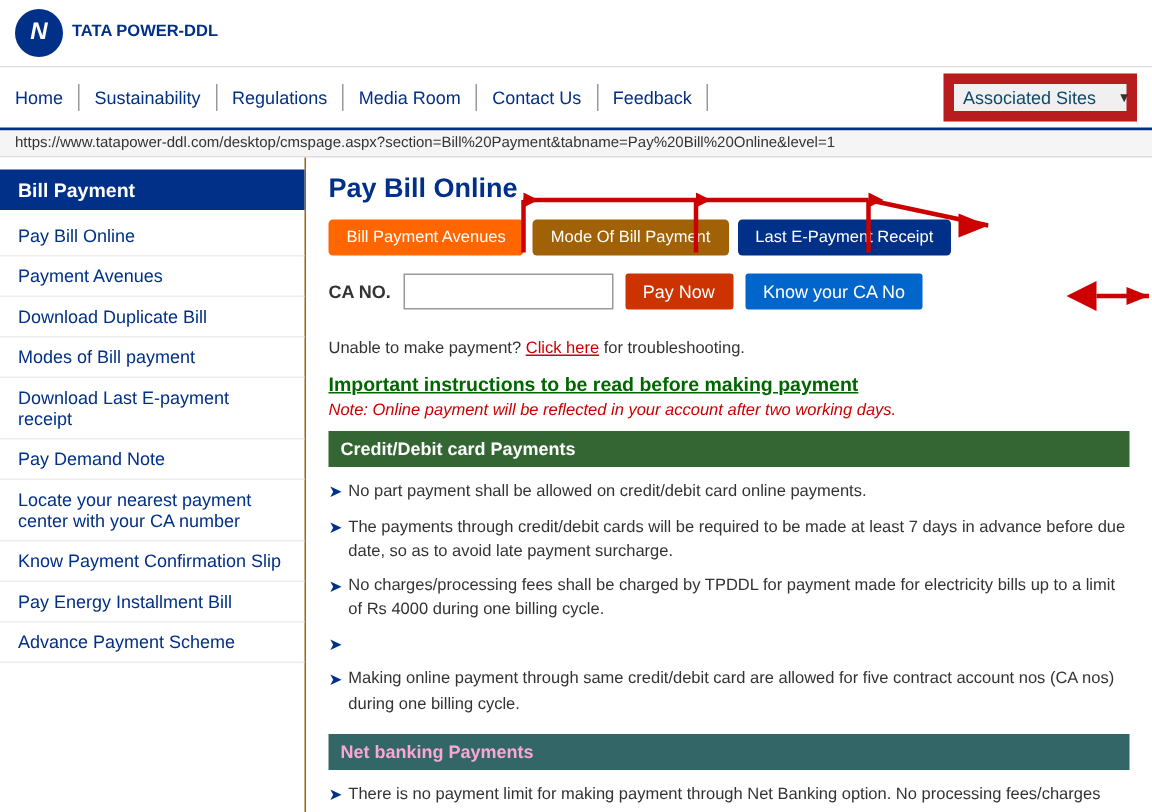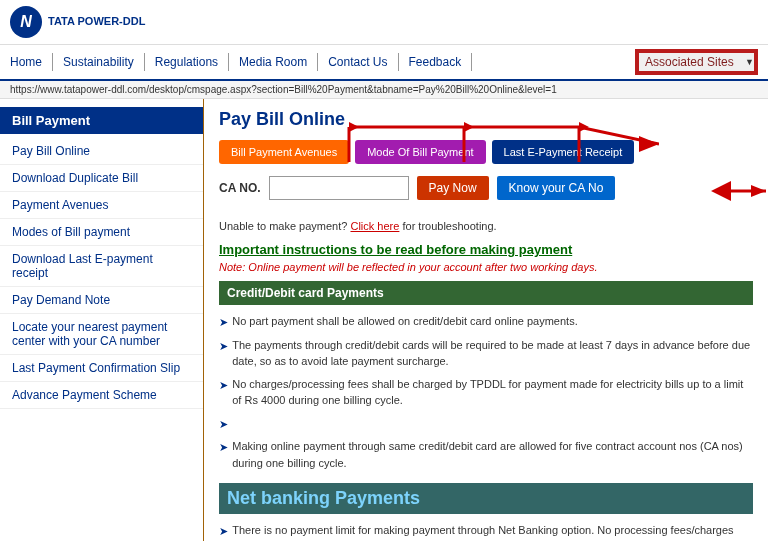--- a/index.html
+++ b/index.html
@@ -12,21 +12,21 @@
     .logo-n { color: #fff; font-weight: bold; font-size: 16px; font-style: italic; }
     .tata-text { font-size: 11px; font-weight: bold; color: #003087; line-height: 1.2; }
     .power-text { font-size: 13px; color: #666; display: flex; align-items: center; gap: 4px; }
 
     
     .nav { background: #fff; padding: 4px 10px; display: flex; align-items: center; gap: 0; border-bottom: 2px solid #003087; }
     .nav a { font-size: 12px; color: #003087; text-decoration: none; padding: 2px 10px; border-right: 1px solid #999; }
     .nav a:last-child { border-right: none; }
     .nav a:first-child { padding-left: 0; }
     .nav-right { margin-left: auto; }
-    .associated-select { padding: 2px 20px 2px 6px; font-size: 12px; border: 4px solid #b91c1c; background: #f0f0f0; color: #7f1d1d; appearance: none; -webkit-appearance: none; cursor: pointer; }
+    .associated-select { padding: 2px 20px 2px 6px; font-size: 12px; border: 7px solid #b91c1c; background: #f0f0f0; color: #0c4a6e; appearance: none; -webkit-appearance: none; cursor: pointer; }
     .select-wrapper { position: relative; display: inline-block; }
     .select-wrapper::after { content: '▼'; position: absolute; right: 4px; top: 50%; transform: translateY(-50%); font-size: 9px; color: #333; pointer-events: none; }
 
     
     .url-bar { background: #f5f5f5; padding: 3px 10px; font-size: 10px; color: #333; border-bottom: 1px solid #ddd; overflow: hidden; text-overflow: ellipsis; white-space: nowrap; }
 
     
     .main { display: flex; height: calc(541px - 95px); }
 
     
@@ -34,39 +34,39 @@
     .sidebar-title { background: #003087; color: #fff; font-size: 13px; font-weight: bold; padding: 6px 12px; margin-bottom: 4px; }
     .sidebar-item { padding: 6px 12px; font-size: 12px; color: #003087; cursor: pointer; border-bottom: 1px solid #eee; }
 
     
     .content { flex: 1; padding: 10px 15px; overflow-y: auto; position: relative; }
     .content-title { font-size: 18px; color: #003087; font-weight: bold; margin-bottom: 10px; }
 
     
     .top-buttons { display: flex; gap: 6px; margin-bottom: 12px; }
     .btn-orange { background: #ff6600; color: #fff; border: none; padding: 6px 12px; font-size: 11px; cursor: pointer; border-radius: 3px; }
-    .btn-green { background: #a21caf; color: #fff; border: none; padding: 6px 12px; font-size: 11px; cursor: pointer; border-radius: 3px; }
+    .btn-green { background: #a16207; color: #fff; border: none; padding: 6px 12px; font-size: 11px; cursor: pointer; border-radius: 3px; }
     .btn-blue { background: #003087; color: #fff; border: none; padding: 6px 12px; font-size: 11px; cursor: pointer; border-radius: 3px; }
 
     
     .ca-row { display: flex; align-items: center; gap: 8px; margin-bottom: 6px; }
     .ca-label { font-size: 12px; color: #333; font-weight: bold; }
     .ca-input { border: 1px solid #999; padding: 4px 6px; font-size: 12px; width: 140px; }
     .btn-paynow { background: #cc3300; color: #fff; border: none; padding: 5px 12px; font-size: 12px; cursor: pointer; border-radius: 2px; }
     .btn-knowca { background: #0066cc; color: #ffffff; border: none; padding: 5px 12px; font-size: 12px; cursor: pointer; border-radius: 2px; }
     .trouble-text { font-size: 11px; color: #333; margin-bottom: 10px; }
     .trouble-link { color: #cc0000; text-decoration: underline; cursor: pointer; }
 
     
     .instructions-title { color: #006600; font-size: 13px; font-weight: bold; margin-bottom: 4px; text-decoration: underline; }
     .note-text { color: #cc0000; font-size: 11px; margin-bottom: 8px; font-style: italic; }
 
     
     .section-header { background: #336633; color: #fff; padding: 5px 8px; font-size: 12px; font-weight: bold; margin-bottom: 6px; }
-    .section-header-alt { background: #336666; color: #7dd3fc; padding: 5px 8px; font-size: 18px; font-weight: bold; margin-bottom: 6px; margin-top: 8px; }
+    .section-header-alt { background: #336666; color: #f9a8d4; padding: 5px 8px; font-size: 12px; font-weight: bold; margin-bottom: 6px; margin-top: 8px; }
 
     
     .bullet-item { padding: 2px 0 4px 0; font-size: 11px; color: #333; line-height: 1.5; display: flex; gap: 4px; }
     .bullet-arrow { color: #003087; font-size: 11px; flex-shrink: 0; margin-top: 1px; }
   </style>
 </head>
 <body>
 
 <div class="header">
   <div class="logo-area">
@@ -97,27 +97,28 @@
 
 <div class="url-bar">
   <span>https://www.tatapower-ddl.com/desktop/cmspage.aspx?section=Bill%20Payment&amp;tabname=Pay%20Bill%20Online&amp;level=1</span>
 </div>
 
 <div class="main">
 
   <div class="sidebar">
     <div class="sidebar-title">Bill Payment</div>
     <div class="sidebar-item">Pay Bill Online</div>
+    <div class="sidebar-item">Payment Avenues</div>
     <div class="sidebar-item">Download Duplicate Bill</div>
-    <div class="sidebar-item">Payment Avenues</div>
     <div class="sidebar-item">Modes of Bill payment</div>
     <div class="sidebar-item">Download Last E-payment receipt</div>
     <div class="sidebar-item">Pay Demand Note</div>
     <div class="sidebar-item">Locate your nearest payment center with your CA number</div>
-    <div class="sidebar-item">Last Payment Confirmation Slip</div>
+    <div class="sidebar-item">Know Payment Confirmation Slip</div>
+    <div class="sidebar-item">Pay Energy Installment Bill</div>
     <div class="sidebar-item">Advance Payment Scheme</div>
   </div>
 
   <div class="content">
     <div class="content-title">Pay Bill Online</div>
 
     <div style="position:relative; margin-bottom:12px;">
       <div class="top-buttons">
         <button class="btn-orange">Bill Payment Avenues</button>
         <button class="btn-green">Mode Of Bill Payment</button>

